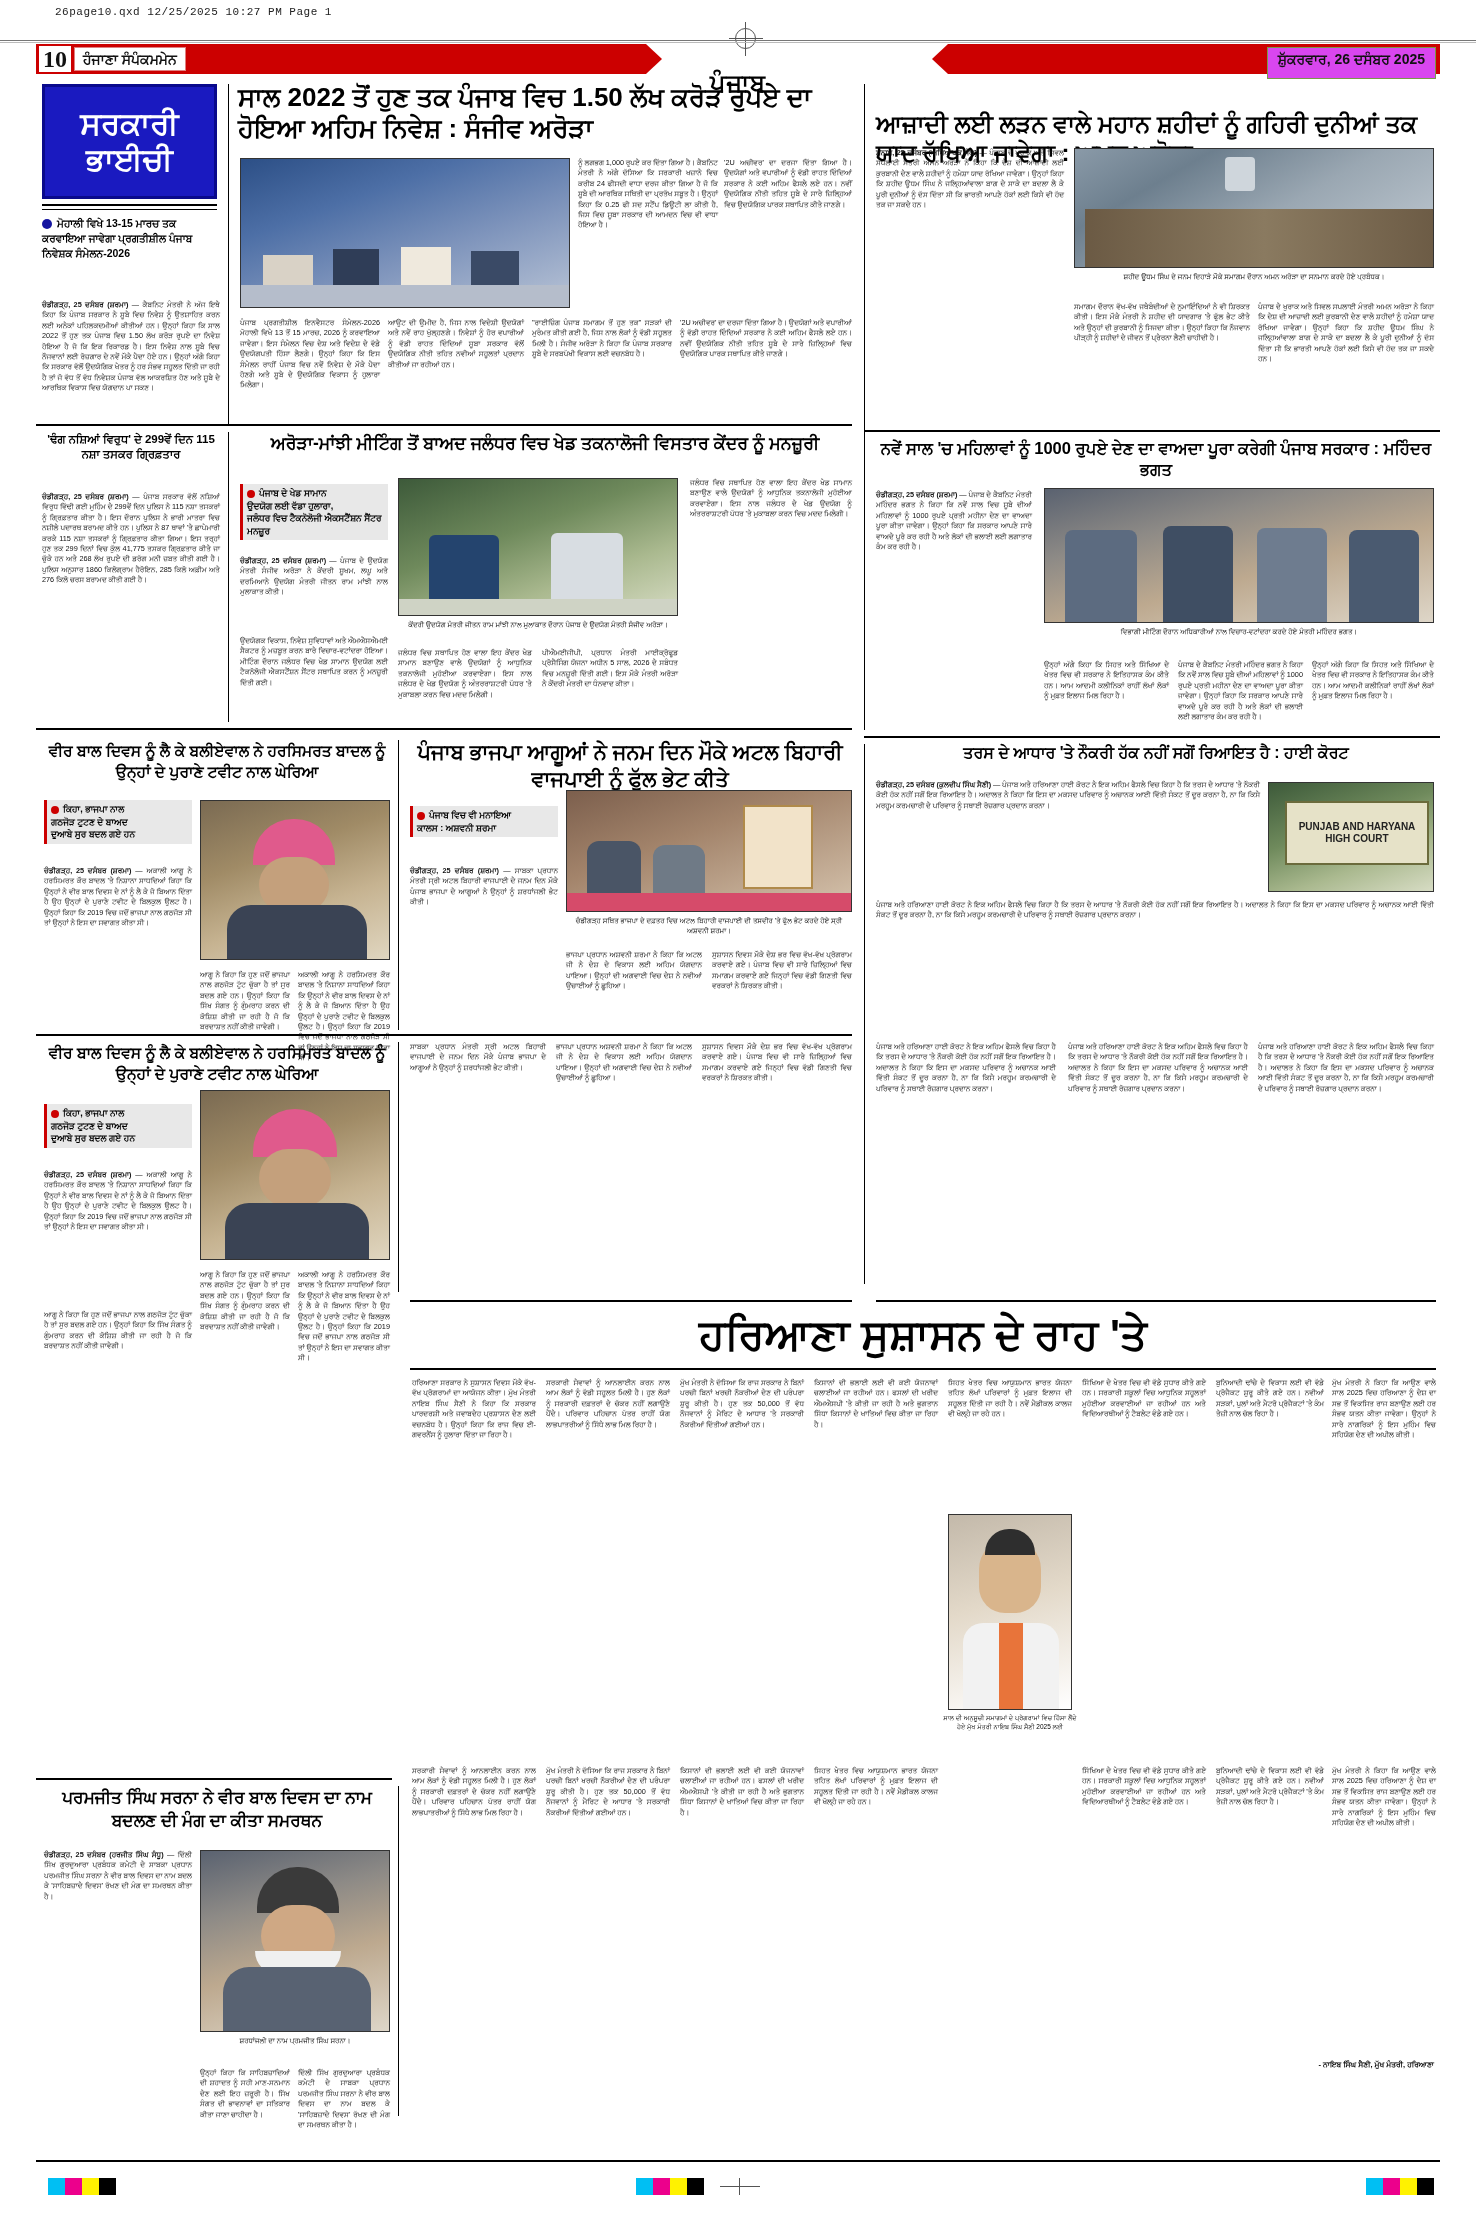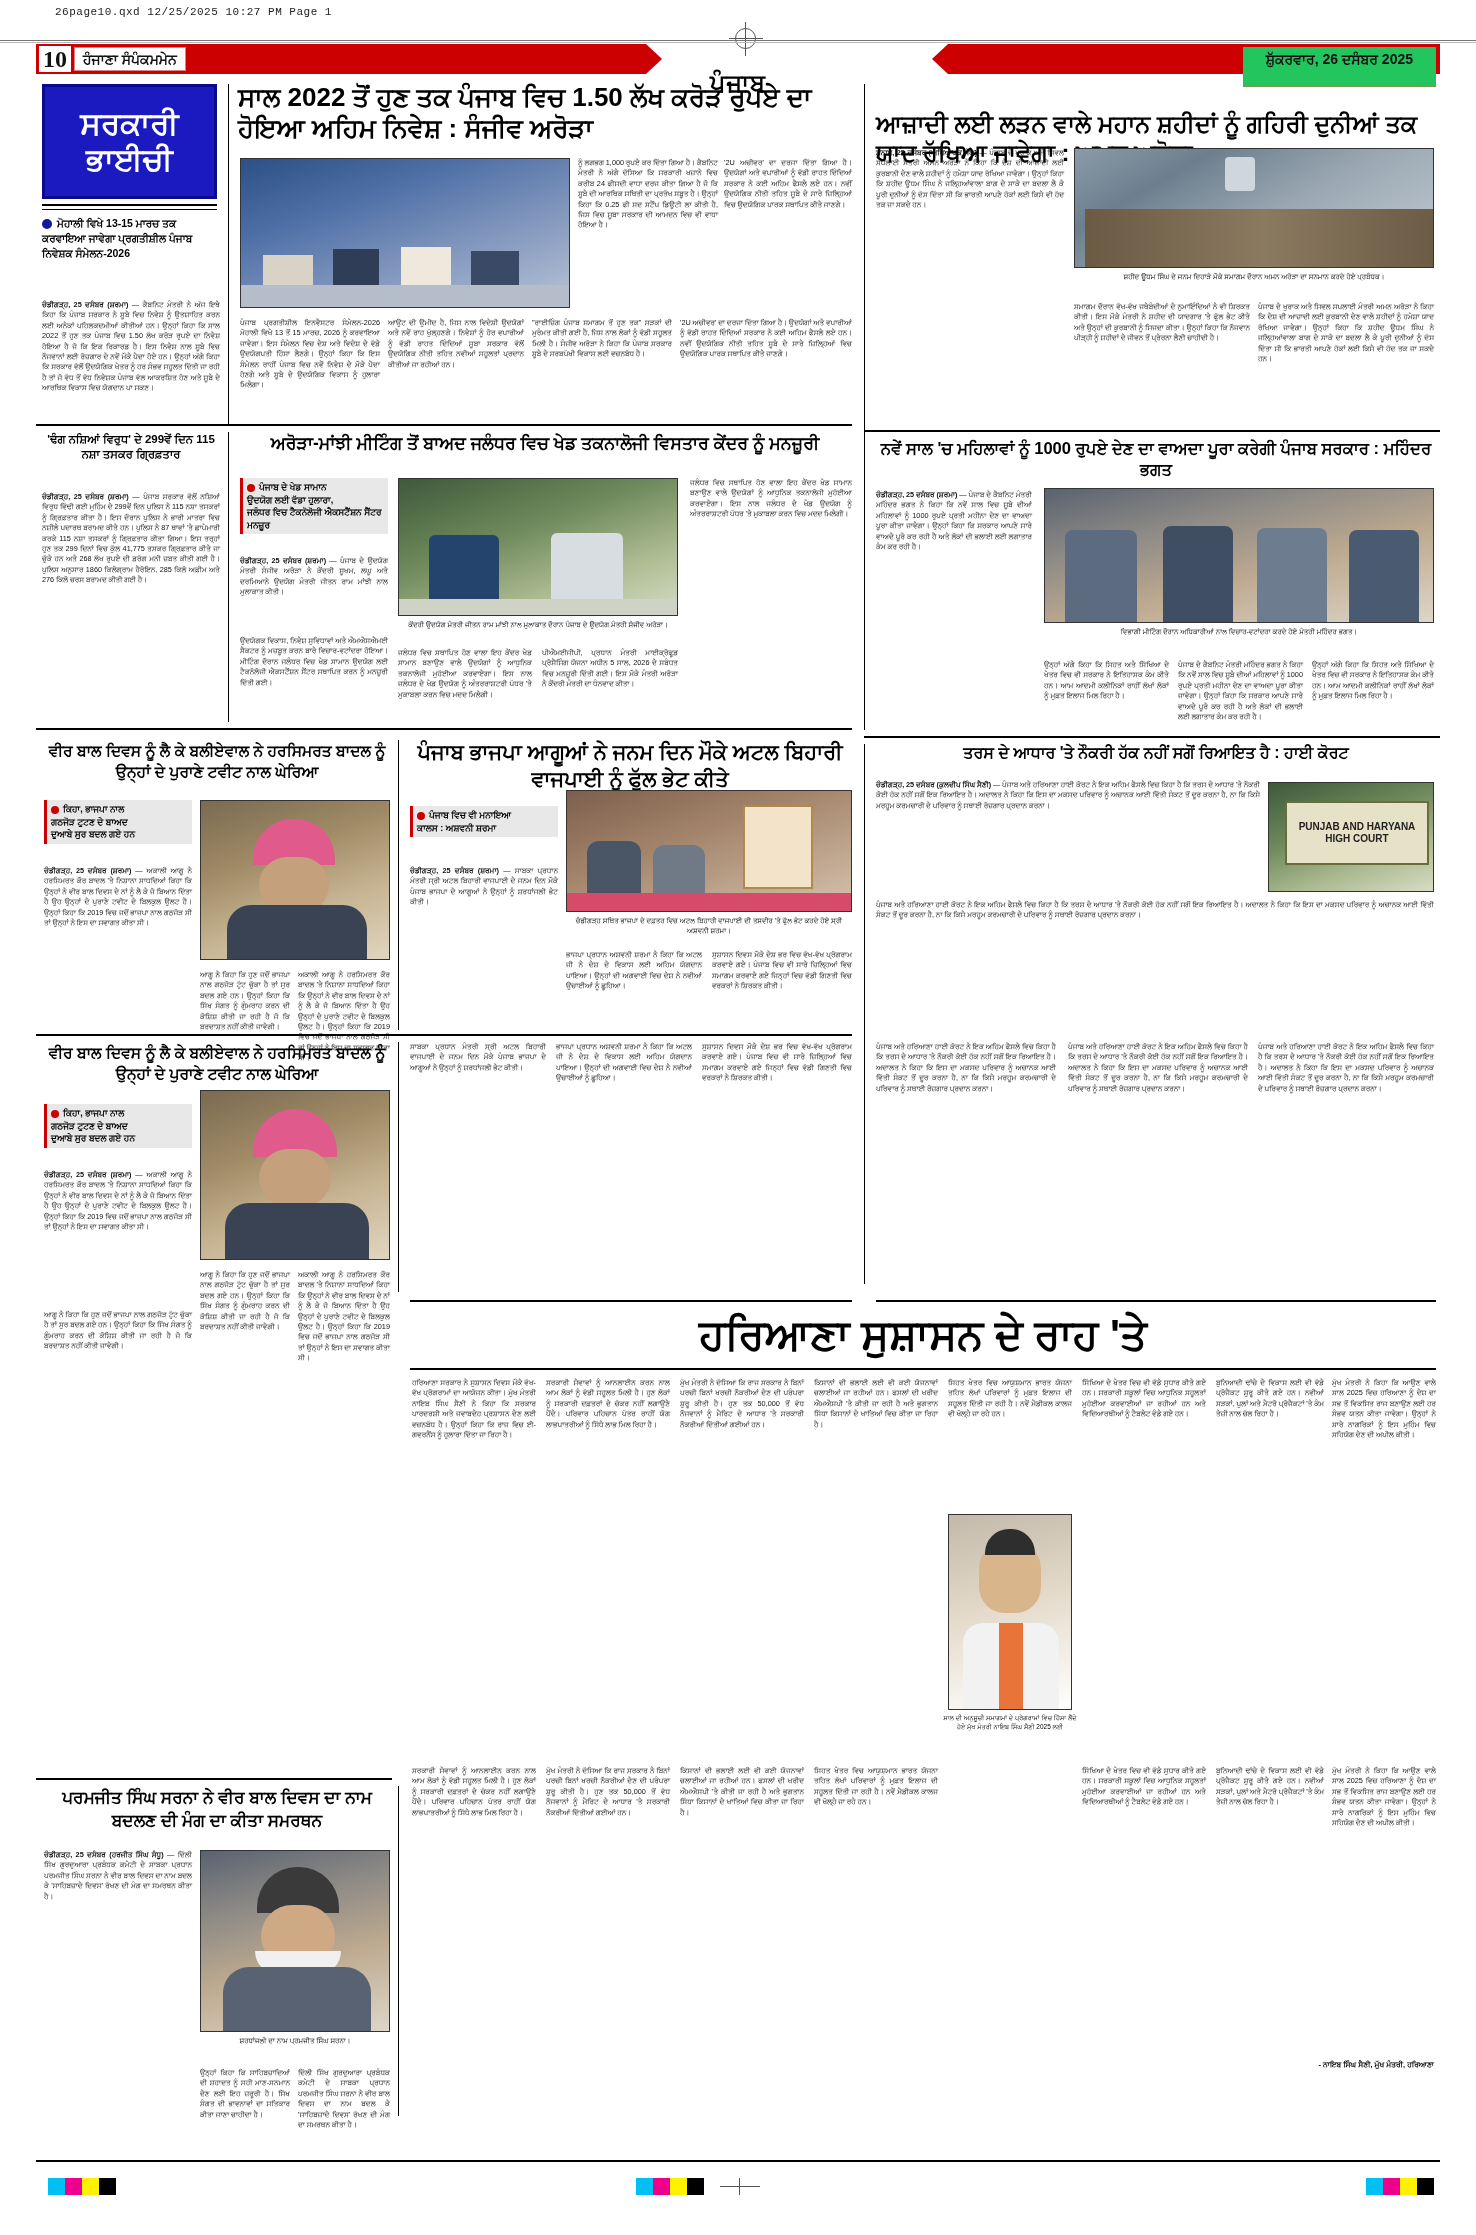--- a/index.html
+++ b/index.html
@@ -68,23 +68,23 @@
     background:#fff; border:1px solid #e08080;
     padding:1px 8px; font-size:14px; font-weight:bold; line-height:20px;
     color:#111;
   }
   .mh-title{
     position:absolute; left:0; right:0; top:44px; width:1476px; height:30px;
     text-align:center; font-size:24px; font-weight:bold; line-height:30px;
     letter-spacing:1px; pointer-events:none;margin-top:24px;
   }
   .mh-date{
-    position:absolute; right:4px; top:3px; height:40px;
-    background:#22c55e; border:1px solid #7a9a4a;
-    padding:1px 22px; font-size:14px; font-weight:bold; line-height:20px; color:#111;
+    position:absolute; right:4px; top:3px; height:32px;
+    background:#d946ef; border:1px solid #7a9a4a;
+    padding:1px 10px; font-size:14px; font-weight:bold; line-height:20px; color:#111;
   }
   .hl{ font-weight:bold; color:#000; letter-spacing:0; }
   .body-col{
     font-size:7.3px; line-height:10.4px; text-align:justify;
     color:#111; word-spacing:-0.3px;
   }
   .dateline{ font-weight:bold; }
   .photo{
     background:linear-gradient(160deg,#2c4f86 0%, #4d6fa6 30%, #7d93bb 60%, #b9c4d6 100%);
     position:relative; overflow:hidden;
@@ -204,21 +204,21 @@
 
   <div class="hl" style="position:absolute;left:42px;top:432px;width:178px;font-size:11.5px;line-height:15px;text-align:center;">'ਢੰਗ ਨਸ਼ਿਆਂ ਵਿਰੁਧ' ਦੇ 299ਵੇਂ ਦਿਨ 115 ਨਸ਼ਾ ਤਸਕਰ ਗ੍ਰਿਫ਼ਤਾਰ</div>
   <div style="position:absolute;left:42px;top:492px;width:178px;" class="body-col">
     <span class="dateline">ਚੰਡੀਗੜ੍ਹ, 25 ਦਸੰਬਰ (ਸ਼ਰਮਾ)</span> — <span>ਪੰਜਾਬ ਸਰਕਾਰ ਵੱਲੋਂ ਨਸ਼ਿਆਂ ਵਿਰੁਧ ਵਿੱਢੀ ਗਈ ਮੁਹਿੰਮ ਦੇ 299ਵੇਂ ਦਿਨ ਪੁਲਿਸ ਨੇ 115 ਨਸ਼ਾ ਤਸਕਰਾਂ ਨੂੰ ਗ੍ਰਿਫ਼ਤਾਰ ਕੀਤਾ ਹੈ। ਇਸ ਦੌਰਾਨ ਪੁਲਿਸ ਨੇ ਭਾਰੀ ਮਾਤਰਾ ਵਿਚ ਨਸ਼ੀਲੇ ਪਦਾਰਥ ਬਰਾਮਦ ਕੀਤੇ ਹਨ। ਪੁਲਿਸ ਨੇ 87 ਥਾਵਾਂ 'ਤੇ ਛਾਪੇਮਾਰੀ ਕਰਕੇ 115 ਨਸ਼ਾ ਤਸਕਰਾਂ ਨੂੰ ਗ੍ਰਿਫ਼ਤਾਰ ਕੀਤਾ ਗਿਆ। ਇਸ ਤਰ੍ਹਾਂ ਹੁਣ ਤਕ 299 ਦਿਨਾਂ ਵਿਚ ਕੁੱਲ 41,775 ਤਸਕਰ ਗ੍ਰਿਫ਼ਤਾਰ ਕੀਤੇ ਜਾ ਚੁੱਕੇ ਹਨ ਅਤੇ 268 ਲੱਖ ਰੁਪਏ ਦੀ ਡਰੱਗ ਮਨੀ ਜ਼ਬਤ ਕੀਤੀ ਗਈ ਹੈ। ਪੁਲਿਸ ਅਨੁਸਾਰ 1860 ਕਿਲੋਗ੍ਰਾਮ ਹੈਰੋਇਨ, 285 ਕਿਲੋ ਅਫ਼ੀਮ ਅਤੇ 276 ਕਿਲੋ ਚਰਸ ਬਰਾਮਦ ਕੀਤੀ ਗਈ ਹੈ।</span>
   </div>
   <div class="vline" style="left:228px;top:432px;height:290px;"></div>
 
   <div class="hl" style="position:absolute;left:238px;top:432px;width:614px;font-size:17.5px;line-height:23px;text-align:center;">ਅਰੋੜਾ-ਮਾਂਝੀ ਮੀਟਿੰਗ ਤੋਂ ਬਾਅਦ ਜਲੰਧਰ ਵਿਚ ਖੇਡ ਤਕਨਾਲੋਜੀ ਵਿਸਤਾਰ ਕੇਂਦਰ ਨੂੰ ਮਨਜ਼ੂਰੀ</div>
 
   <div style="position:absolute;left:240px;top:478px;width:148px;">
-    <div style="background:#e8e8e8;border-left:3px solid #cc0000;padding:3px 4px;font-size:9px;line-height:12.5px;font-weight:bold;">
+    <div style="background:#e8e8e8;border-left:3px solid #cc0000;padding:3px 4px;font-size:9px;line-height:12.5px;font-weight:bold;margin-top:6px;">
       <div><span class="redbullet"></span><span>ਪੰਜਾਬ ਦੇ ਖੇਡ ਸਾਮਾਨ</span></div>
       <div>ਉਦਯੋਗ ਲਈ ਵੱਡਾ ਹੁਲਾਰਾ,</div>
       <div>ਜਲੰਧਰ ਵਿਚ ਟੈਕਨੋਲੋਜੀ ਐਕਸਟੈਂਸ਼ਨ ਸੈਂਟਰ ਮਨਜ਼ੂਰ</div>
     </div>
   </div>
 
   <div class="photo green" style="left:398px;top:478px;width:280px;height:138px;position:absolute;border:1px solid #333;">
     <div style="position:absolute;left:30px;bottom:4px;width:70px;height:76px;background:#24446e;border-radius:6px 6px 0 0;"></div>
     <div style="position:absolute;left:152px;bottom:4px;width:72px;height:78px;background:#d8dde2;border-radius:6px 6px 0 0;"></div>
     <div style="position:absolute;left:0;bottom:0;width:100%;height:16px;background:#cfd3c5;"></div>

